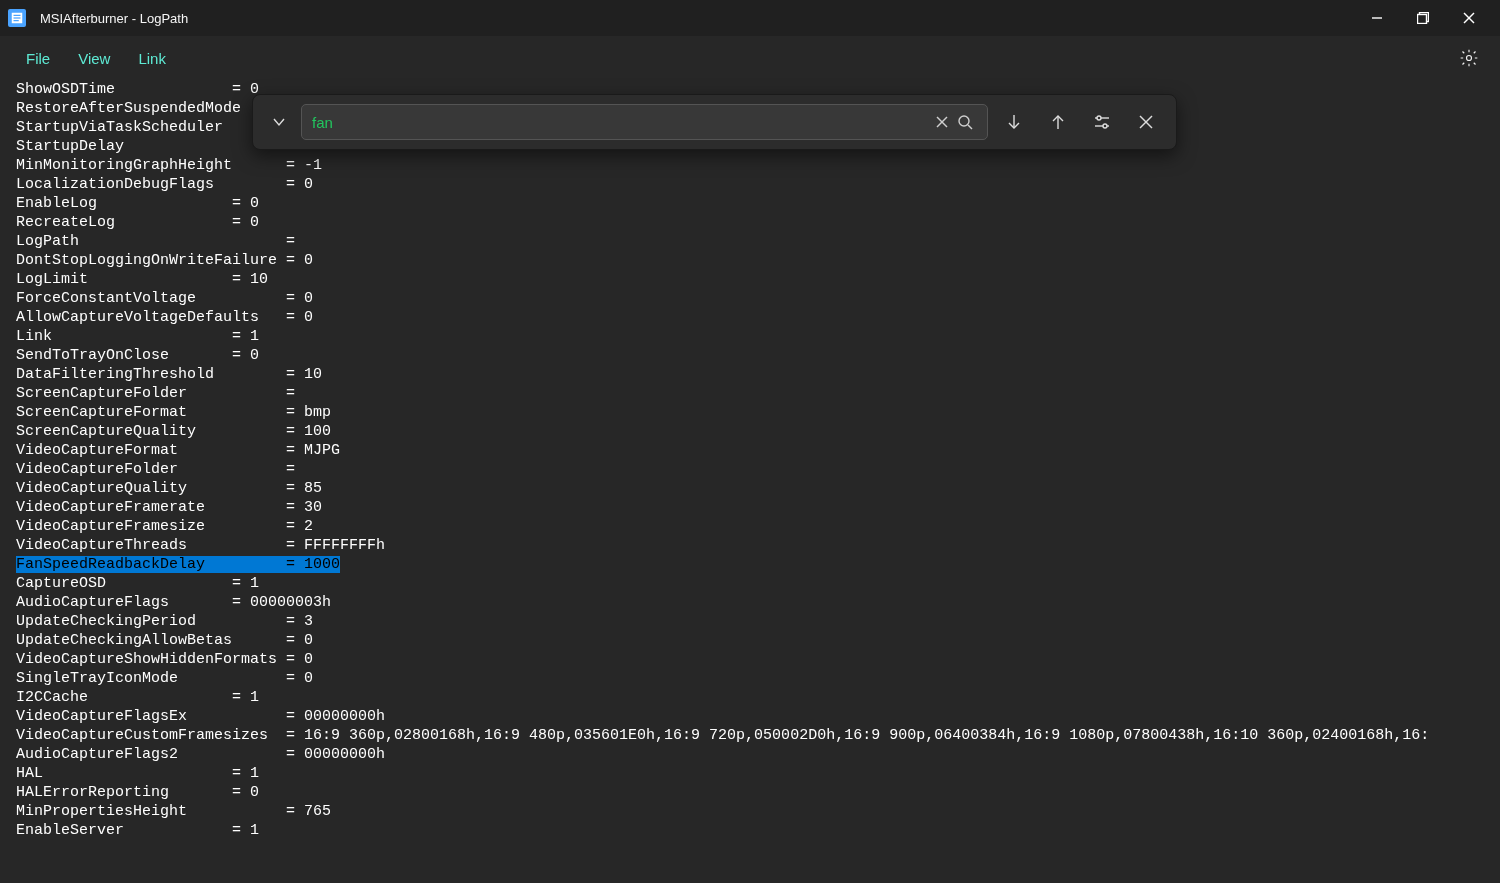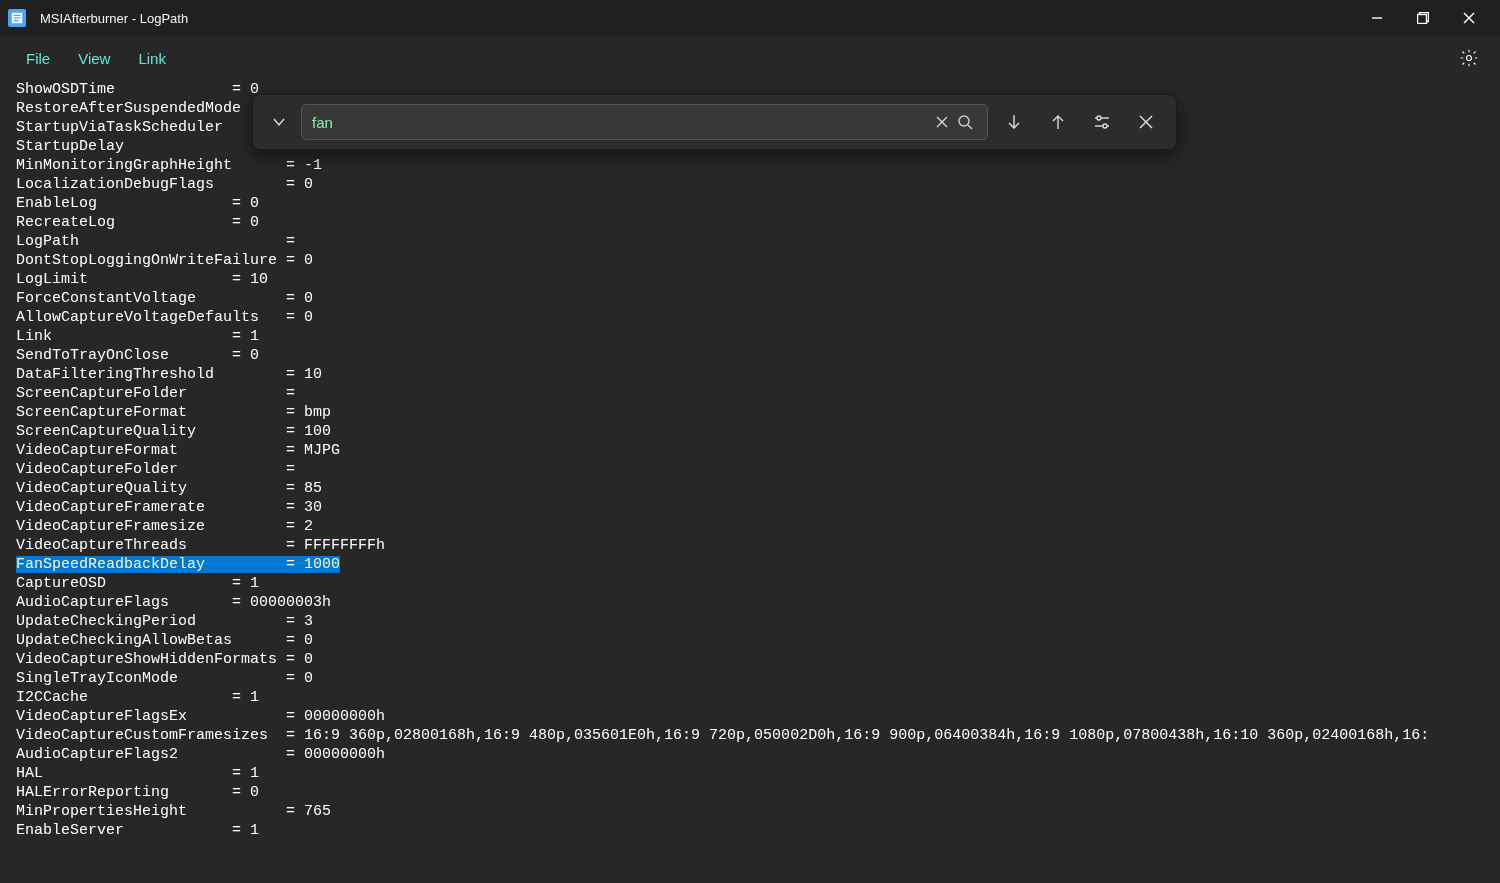--- a/index.html
+++ b/index.html
@@ -62,21 +62,21 @@
     font-size: 15px;
     line-height: 19px;
     white-space: pre;
     color: #fefefe;
     height: calc(100% - 80px);
     overflow: hidden;
   }
   .line { display: block; }
   .highlight {
     background: #0078d4;
-    color: #fef9c3;
+    color: #000000;
   }
   
   .findbar {
     position: absolute;
     top: 94px;
     left: 252px;
     width: 925px;
     height: 56px;
     background: #2c2c2c;
     border: 1px solid #1a1a1a;
@@ -100,21 +100,21 @@
     border-radius: 5px;
     display: flex;
     align-items: center;
     padding: 0 10px;
   }
   .find-input {
     flex: 1;
     background: transparent;
     border: none;
     outline: none;
-    color: #86efac;
+    color: #22c55e;
     font-size: 15px;
   }
   .find-input-icon {
     color: #cfcfcf; cursor: pointer;
     padding: 4px;
     display: flex; align-items: center;
   }
   .find-action {
     width: 36px; height: 36px;
     display: flex; align-items: center; justify-content: center;

